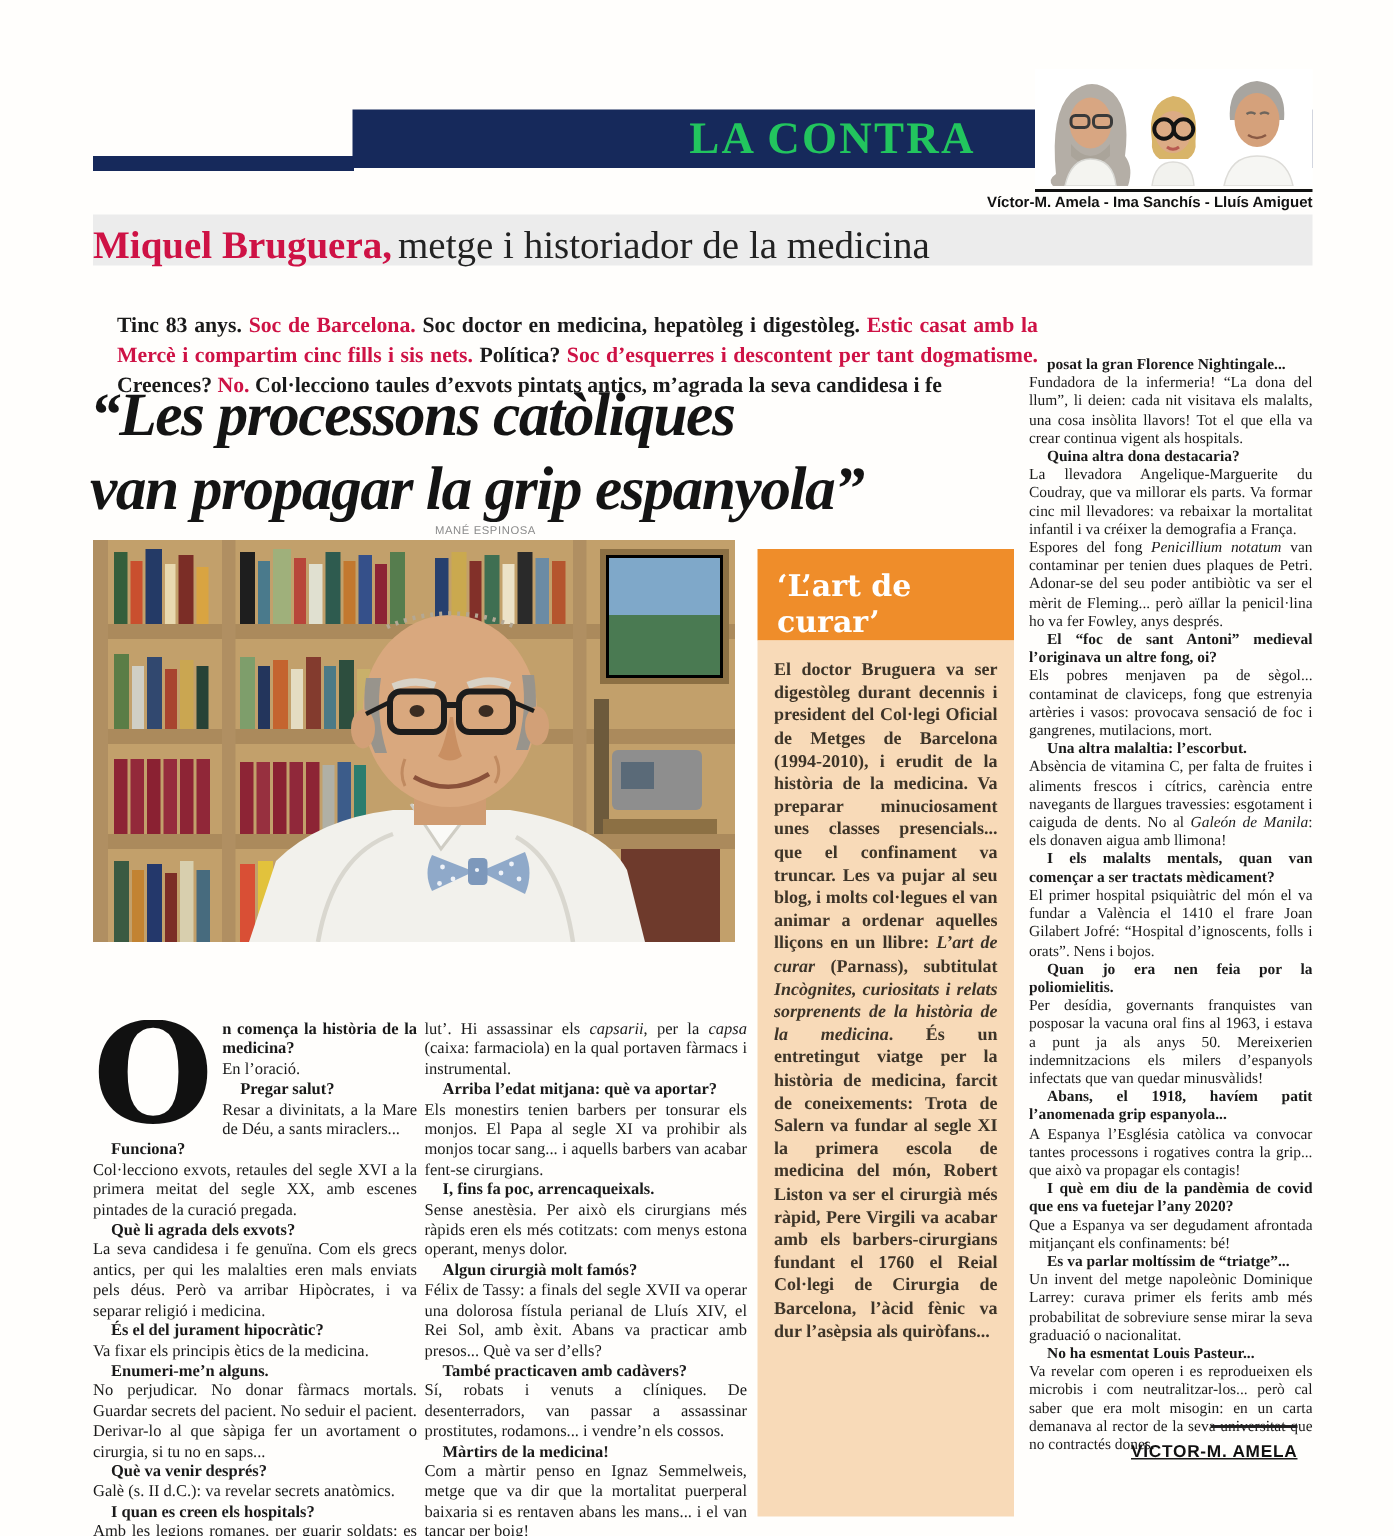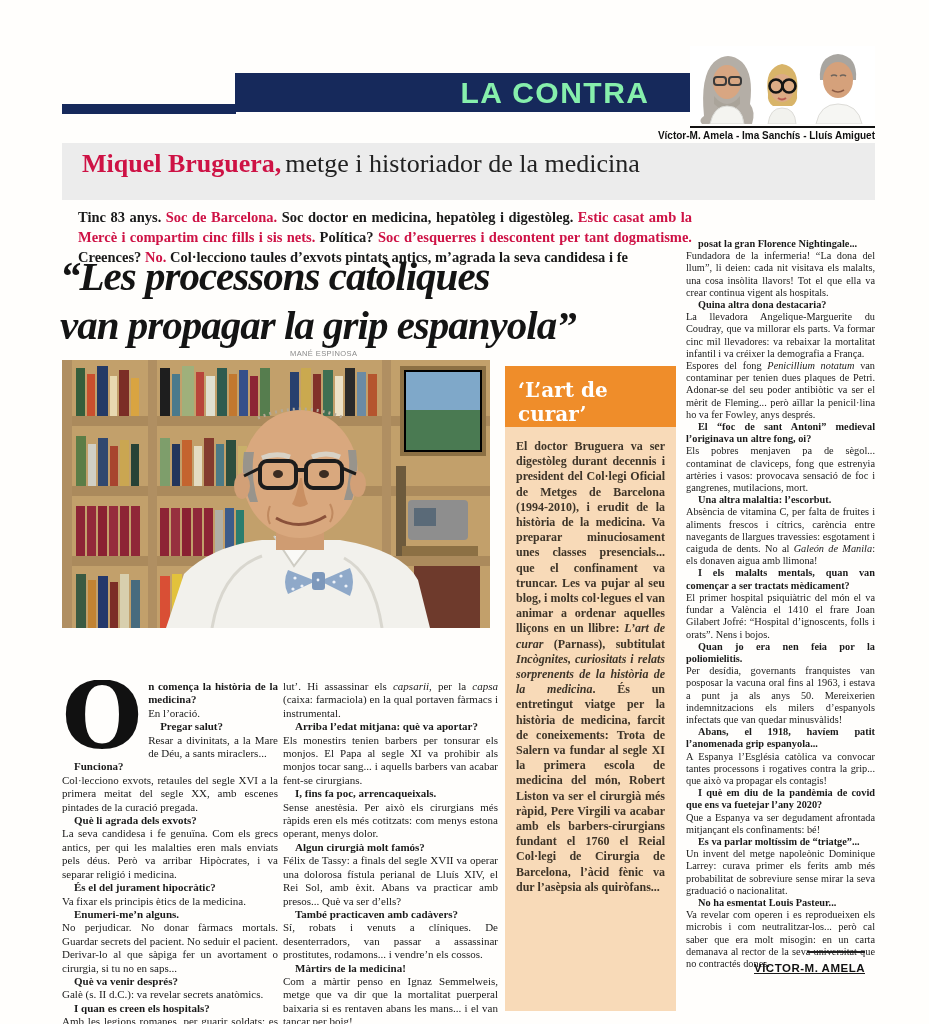--- a/index.html
+++ b/index.html
@@ -1,30 +1,30 @@
 <!DOCTYPE html>
 <html lang="ca"><head>
 <meta charset="utf-8">
 <style>
   html,body{margin:0;padding:0;background:#ffffff;}
   .page{position:relative;width:929px;height:1024px;background:#fffefc;overflow:hidden;
         font-family:"Liberation Serif","DejaVu Serif",serif;color:#1a1a1a;}
   
   .navy-bar{position:absolute;left:235px;top:73px;width:640px;height:39px;background:#16295b;}
-  .navy-bar .masthead-text{display:block;text-align:center;color:#86efac;font-weight:bold;
-        font-size:30px;line-height:39px;letter-spacing:1.5px;font-family:Liberation Sans, sans-serif;}
+  .navy-bar .masthead-text{display:block;text-align:center;color:#22c55e;font-weight:bold;
+        font-size:30px;line-height:39px;letter-spacing:1.5px;font-family:Liberation Serif, serif;}
   .thin-strip{position:absolute;left:62px;top:104px;width:174px;height:10px;background:#16295b;}
   .trio{position:absolute;left:690px;top:46px;width:185px;height:78px;background:#ffffff;}
   .trio svg{display:block;}
   .trio-rule{position:absolute;left:690px;top:126px;width:185px;height:2px;background:#111;}
   .trio-caption{position:absolute;left:600px;top:130px;width:275px;text-align:right;
         font-family:"Liberation Sans",sans-serif;font-weight:bold;font-size:10px;color:#111;}
   
-  .kicker{position:absolute;left:62px;top:143px;width:813px;height:57px;background:#ececec;
-        line-height:41px;padding-left:20px;box-sizing:border-box;white-space:nowrap;}
+  .kicker{position:absolute;left:62px;top:143px;width:813px;height:34px;background:#ececec;
+        line-height:41px;box-sizing:border-box;white-space:nowrap;}
   .kicker-name{color:#ce1245;font-weight:bold;font-size:26px;}
   .kicker-role{color:#222;font-size:26px;}
   
   .intro{position:absolute;left:62px;top:191px;width:614px;margin:16px;font-weight:bold;
         font-size:14.5px;line-height:20px;text-align:justify;}
   .intro .red{color:#ce1245;}
   
   .headline{position:absolute;left:60px;top:252px;width:620px;margin:0;font-size:41px;
         line-height:49px;font-weight:bold;letter-spacing:-1px;color:#141414;font-style:italic;}
   .headline .hl-line{display:block;}

